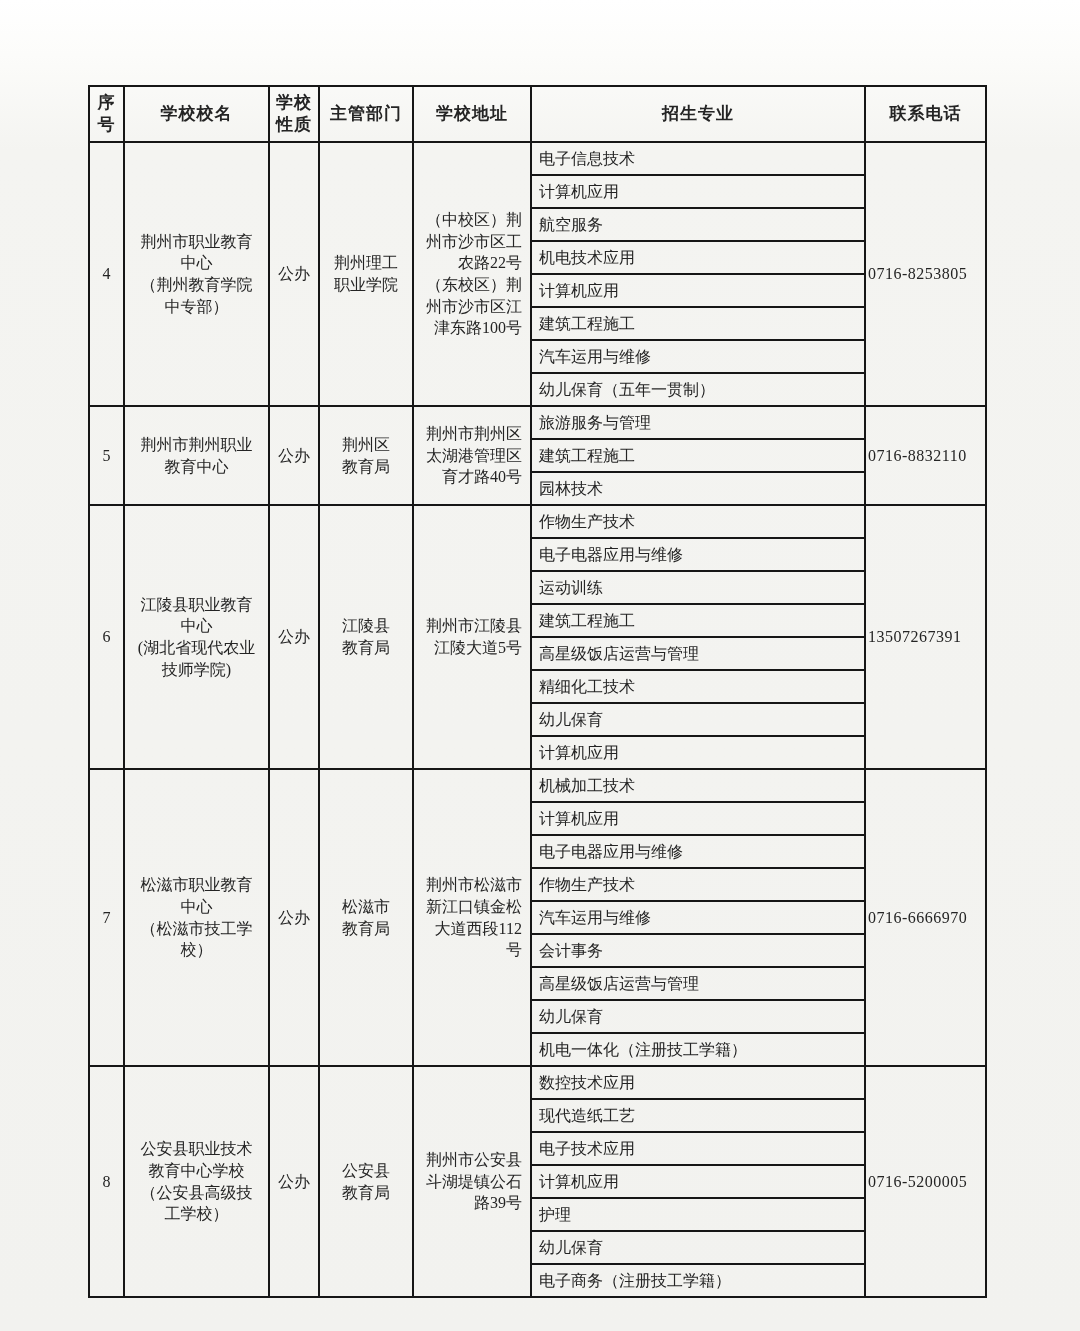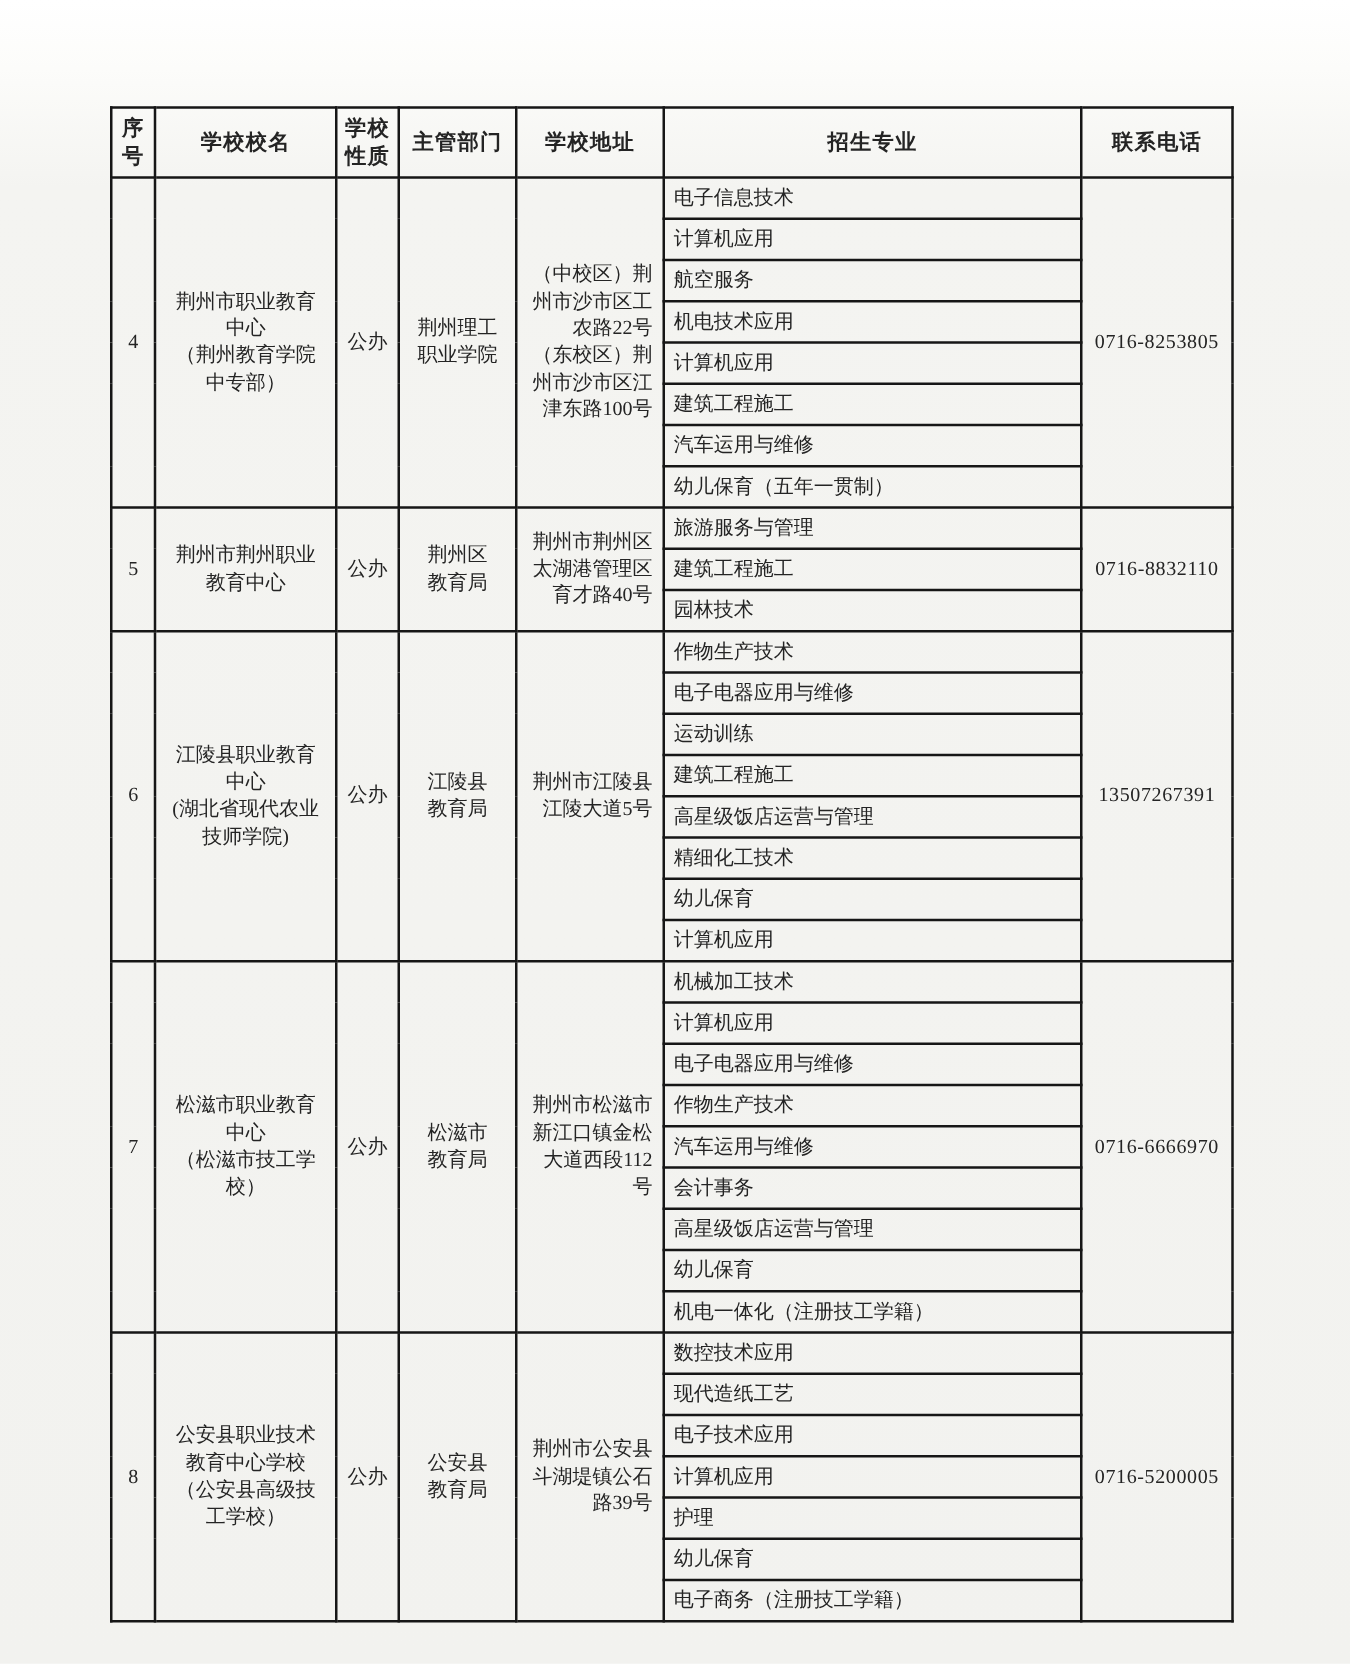--- a/index.html
+++ b/index.html
@@ -46,21 +46,21 @@
     vertical-align: middle;
     padding: 4px 8px;
   }
   .major-cell {
     text-align: left;
     vertical-align: middle;
     height: 29px;
     padding: 1px 3px 1px 7px;
   }
   .phone-cell {
-    text-align: center;
+    text-align: left;
     vertical-align: middle;
     font-size: 16.5px;
     letter-spacing: 0.5px;
     padding: 0 2px;
   }
 </style>
 </head>
 <body>
 
 <div class="table-wrap">

